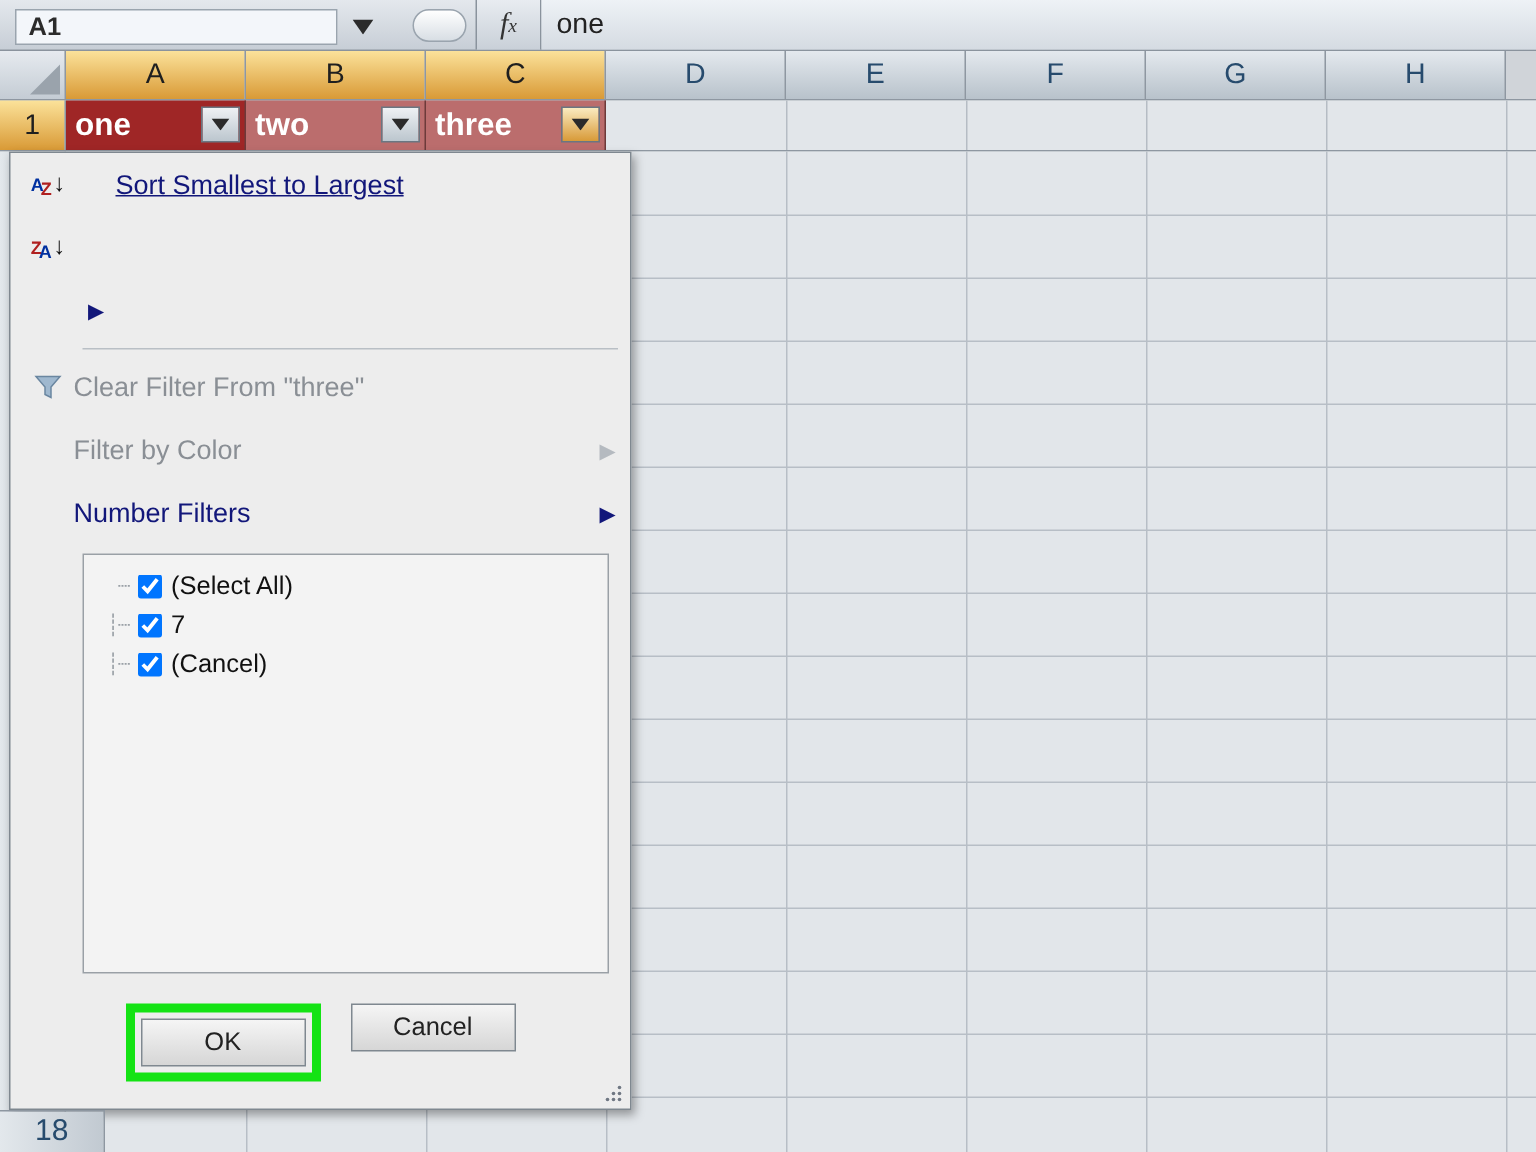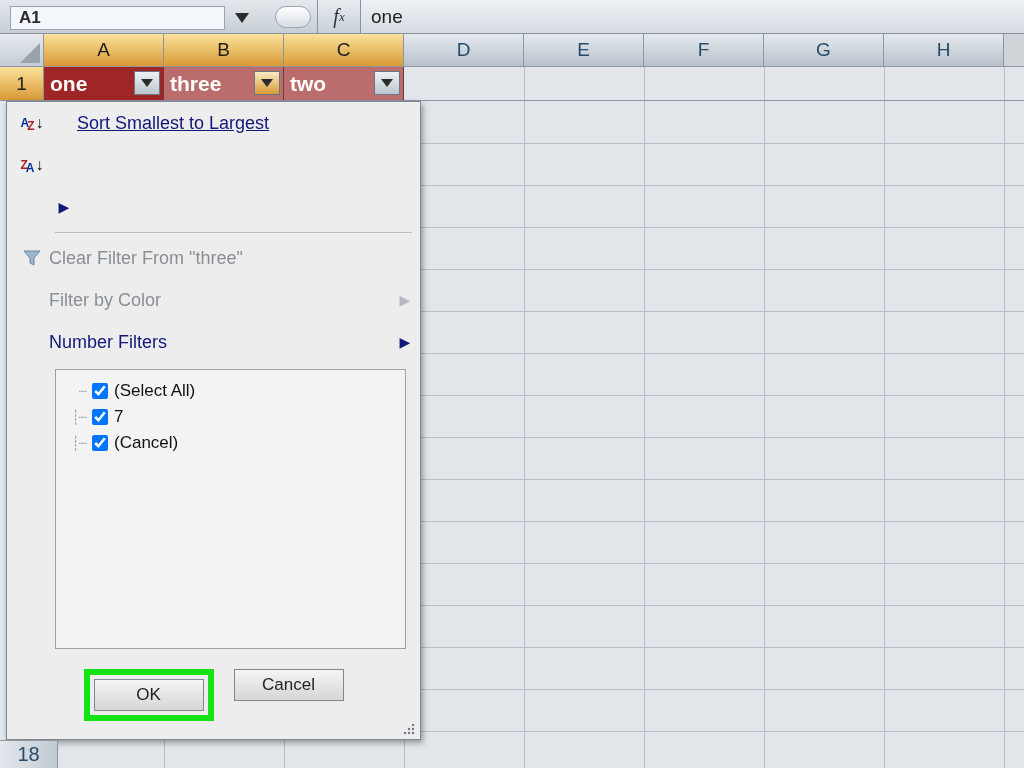--- a/index.html
+++ b/index.html
@@ -251,21 +251,21 @@
   }
   .resize-grip {
     position:absolute; right:4px; bottom:3px;
     width:14px; height:14px;
   }
   .resize-grip svg { display:block; }
 
   
   .row18 {
     position:absolute; left:0; bottom:0;
-    width:58px; height:28px;
+    width:70px; height:28px;
     display:flex; align-items:center; justify-content:center;
     font-size:20px; color:#274b6d;
     background: linear-gradient(90deg,#e3e8ec,#c1c9d1);
     border-top:1px solid #8e97a1;
     border-right:1px solid #8e97a1;
   }
 
   
   .sort-icon { font-size:12px; line-height:1; display:flex; align-items:center; gap:1px; }
   .sort-icon .a { color:#0030a0; font-weight:bold;}
@@ -311,30 +311,30 @@
     <div class="row-head">1</div>
 
     <div class="hcell">
       <span>one</span>
       <div class="drop">
         <svg width="12" height="8">
             <polygon points="0,0 12,0 6,8" fill="#2b2b2b"></polygon>
           </svg>
       </div>
     </div>
-    <div class="hcell light active-drop">
-      <span>three</span>
+    <div class="hcell light">
+      <span>two</span>
       <div class="drop">
         <svg width="12" height="8">
             <polygon points="0,0 12,0 6,8" fill="#2b2b2b"></polygon>
           </svg>
       </div>
     </div>
-    <div class="hcell light">
-      <span>two</span>
+    <div class="hcell light active-drop">
+      <span>three</span>
       <div class="drop">
         <svg width="12" height="8">
             <polygon points="0,0 12,0 6,8" fill="#2b2b2b"></polygon>
           </svg>
       </div>
     </div>
     <div class="empty-cells">
       <div class="vline cellsep1"></div>
       <div class="vline cellsep2"></div>
       <div class="vline cellsep3"></div>

